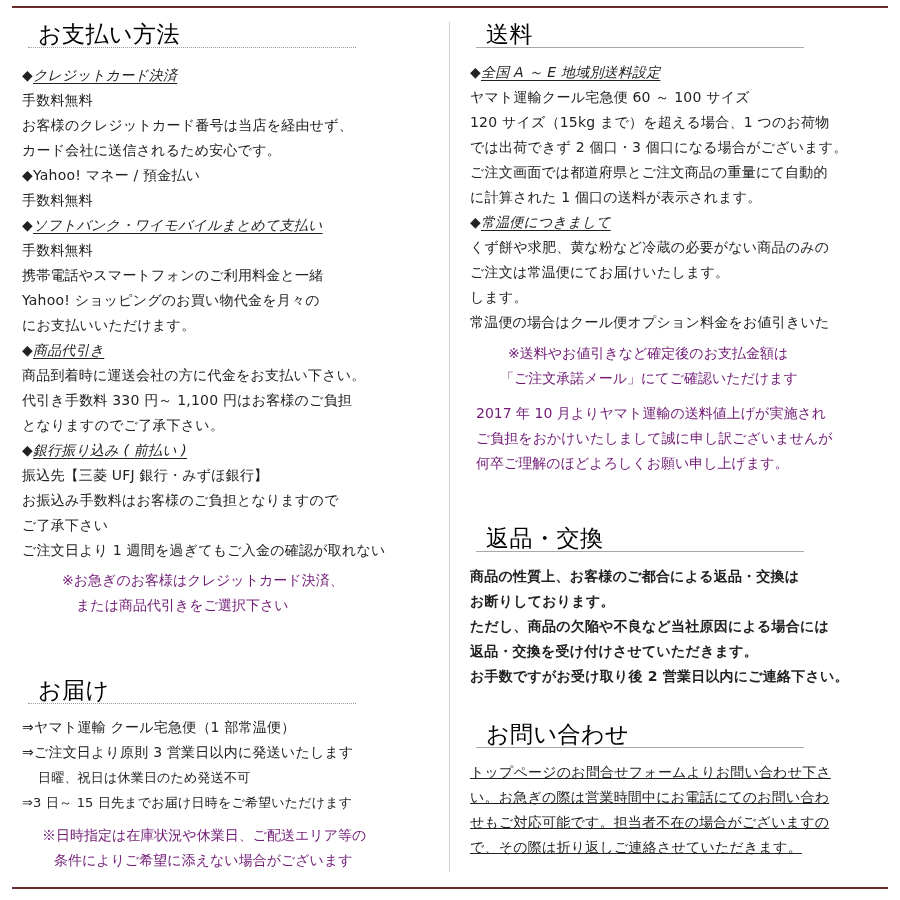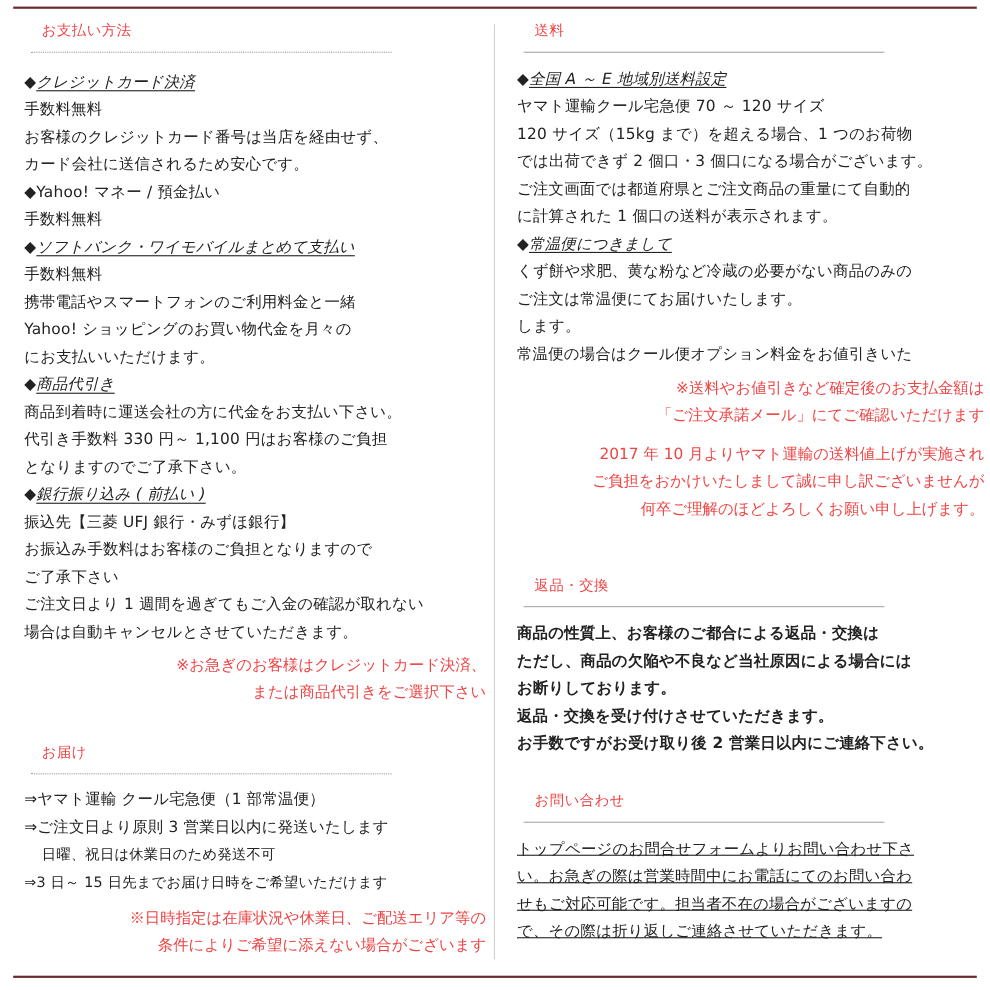--- a/index.html
+++ b/index.html
@@ -12,31 +12,31 @@
 
   .vdivider { position: absolute; left: 449px; top: 22px; width: 1px; height: 850px; background: #d0d0d0; }
 
   .col { position: absolute; top: 0; }
   .col.left { left: 22px; width: 420px; }
   .col.right { left: 470px; width: 425px; }
 
   .section { position: absolute; left: 0; width: 100%; }
 
   .heading { position: relative; height: 30px; width: 328px; margin-left: 6px; }
-  .heading .h-text { position: absolute; left: 10px; top: 1px; font-size: 13px; color: #ef4444; letter-spacing: 0.5px; white-space: nowrap; }
+  .heading .h-text { position: absolute; left: 10px; top: 1px; font-size: 23px; color: #000000; letter-spacing: 0.5px; white-space: nowrap; }
   .heading .h-line { position: absolute; left: 0; right: 0; bottom: 0; height: 0; }
   .heading.dotted .h-line { border-bottom: 1px dotted #9a9a9a; }
   .heading.solid .h-line { border-bottom: 1px solid #a8a8a8; }
 
   .lines { margin-top: 8px; }
   .line { font-size: 14px; line-height: 25px; height: 25px; white-space: nowrap; letter-spacing: 0.2px; }
   .line.small { font-size: 13px; }
   .line.indent { padding-left: 16px; }
   .line .u { text-decoration: underline; text-underline-offset: 3px; font-style: italic; }
-  .red { color: #ef4444; text-align: right; }
+  .red { color: #701a75; }
   .note { font-size: 14px; line-height: 25px; white-space: nowrap; }
   .note.small { font-size: 14px; font-family: Liberation Serif, serif; }
 </style>
 </head>
 <body>
 
 <div class="rule top"></div>
 <div class="vdivider"></div>
 <div class="rule bottom"></div>
 
@@ -61,21 +61,20 @@
       <div class="line">にお支払いいただけます。</div>
       <div class="line"><span>◆</span><span class="u">商品代引き</span></div>
       <div class="line">商品到着時に運送会社の方に代金をお支払い下さい。</div>
       <div class="line">代引き手数料 330 円～ 1,100 円はお客様のご負担</div>
       <div class="line">となりますのでご了承下さい。</div>
       <div class="line"><span>◆</span><span class="u">銀行振り込み ( 前払い )</span></div>
       <div class="line">振込先【三菱 UFJ 銀行・みずほ銀行】</div>
       <div class="line">お振込み手数料はお客様のご負担となりますので</div>
       <div class="line">ご了承下さい</div>
       <div class="line">ご注文日より 1 週間を過ぎてもご入金の確認が取れない</div>
-      <div class="line">場合は自動キャンセルとさせていただきます。</div>
     </div>
     <div style="margin-top:5px; padding-left:40px;">
       <div class="note red">※お急ぎのお客様はクレジットカード決済、</div>
       <div class="note red" style="padding-left:14px;">または商品代引きをご選択下さい</div>
     </div>
   </div>
 
   <div class="section" style="top:674px;">
     <div class="heading dotted">
       <span class="h-text">お届け</span>
@@ -96,21 +95,21 @@
 
 <div class="col right">
 
   <div class="section" style="top:18px;">
     <div class="heading solid">
       <span class="h-text">送料</span>
       <span class="h-line"></span>
     </div>
     <div class="lines" style="margin-top:12px;">
       <div class="line"><span>◆</span><span class="u">全国 A ～ E 地域別送料設定</span></div>
-      <div class="line">ヤマト運輸クール宅急便 70 ～ 120 サイズ</div>
+      <div class="line">ヤマト運輸クール宅急便 60 ～ 100 サイズ</div>
       <div class="line">120 サイズ（15kg まで）を超える場合、1 つのお荷物</div>
       <div class="line">では出荷できず 2 個口・3 個口になる場合がございます。</div>
       <div class="line">ご注文画面では都道府県とご注文商品の重量にて自動的</div>
       <div class="line">に計算された 1 個口の送料が表示されます。</div>
       <div class="line"><span>◆</span><span class="u">常温便につきまして</span></div>
       <div class="line">くず餅や求肥、黄な粉など冷蔵の必要がない商品のみの</div>
       <div class="line">ご注文は常温便にてお届けいたします。</div>
       <div class="line">します。</div>
       <div class="line">常温便の場合はクール便オプション料金をお値引きいた</div>
     </div>
@@ -125,22 +124,22 @@
     </div>
   </div>
 
   <div class="section" style="top:522px;">
     <div class="heading solid">
       <span class="h-text">返品・交換</span>
       <span class="h-line"></span>
     </div>
     <div class="lines" style="margin-top:12px;font-weight:bold;">
       <div class="line">商品の性質上、お客様のご都合による返品・交換は</div>
+      <div class="line">お断りしております。</div>
       <div class="line">ただし、商品の欠陥や不良など当社原因による場合には</div>
-      <div class="line">お断りしております。</div>
       <div class="line">返品・交換を受け付けさせていただきます。</div>
       <div class="line">お手数ですがお受け取り後 2 営業日以内にご連絡下さい。</div>
     </div>
   </div>
 
   <div class="section" style="top:718px;">
     <div class="heading solid">
       <span class="h-text">お問い合わせ</span>
       <span class="h-line"></span>
     </div>

